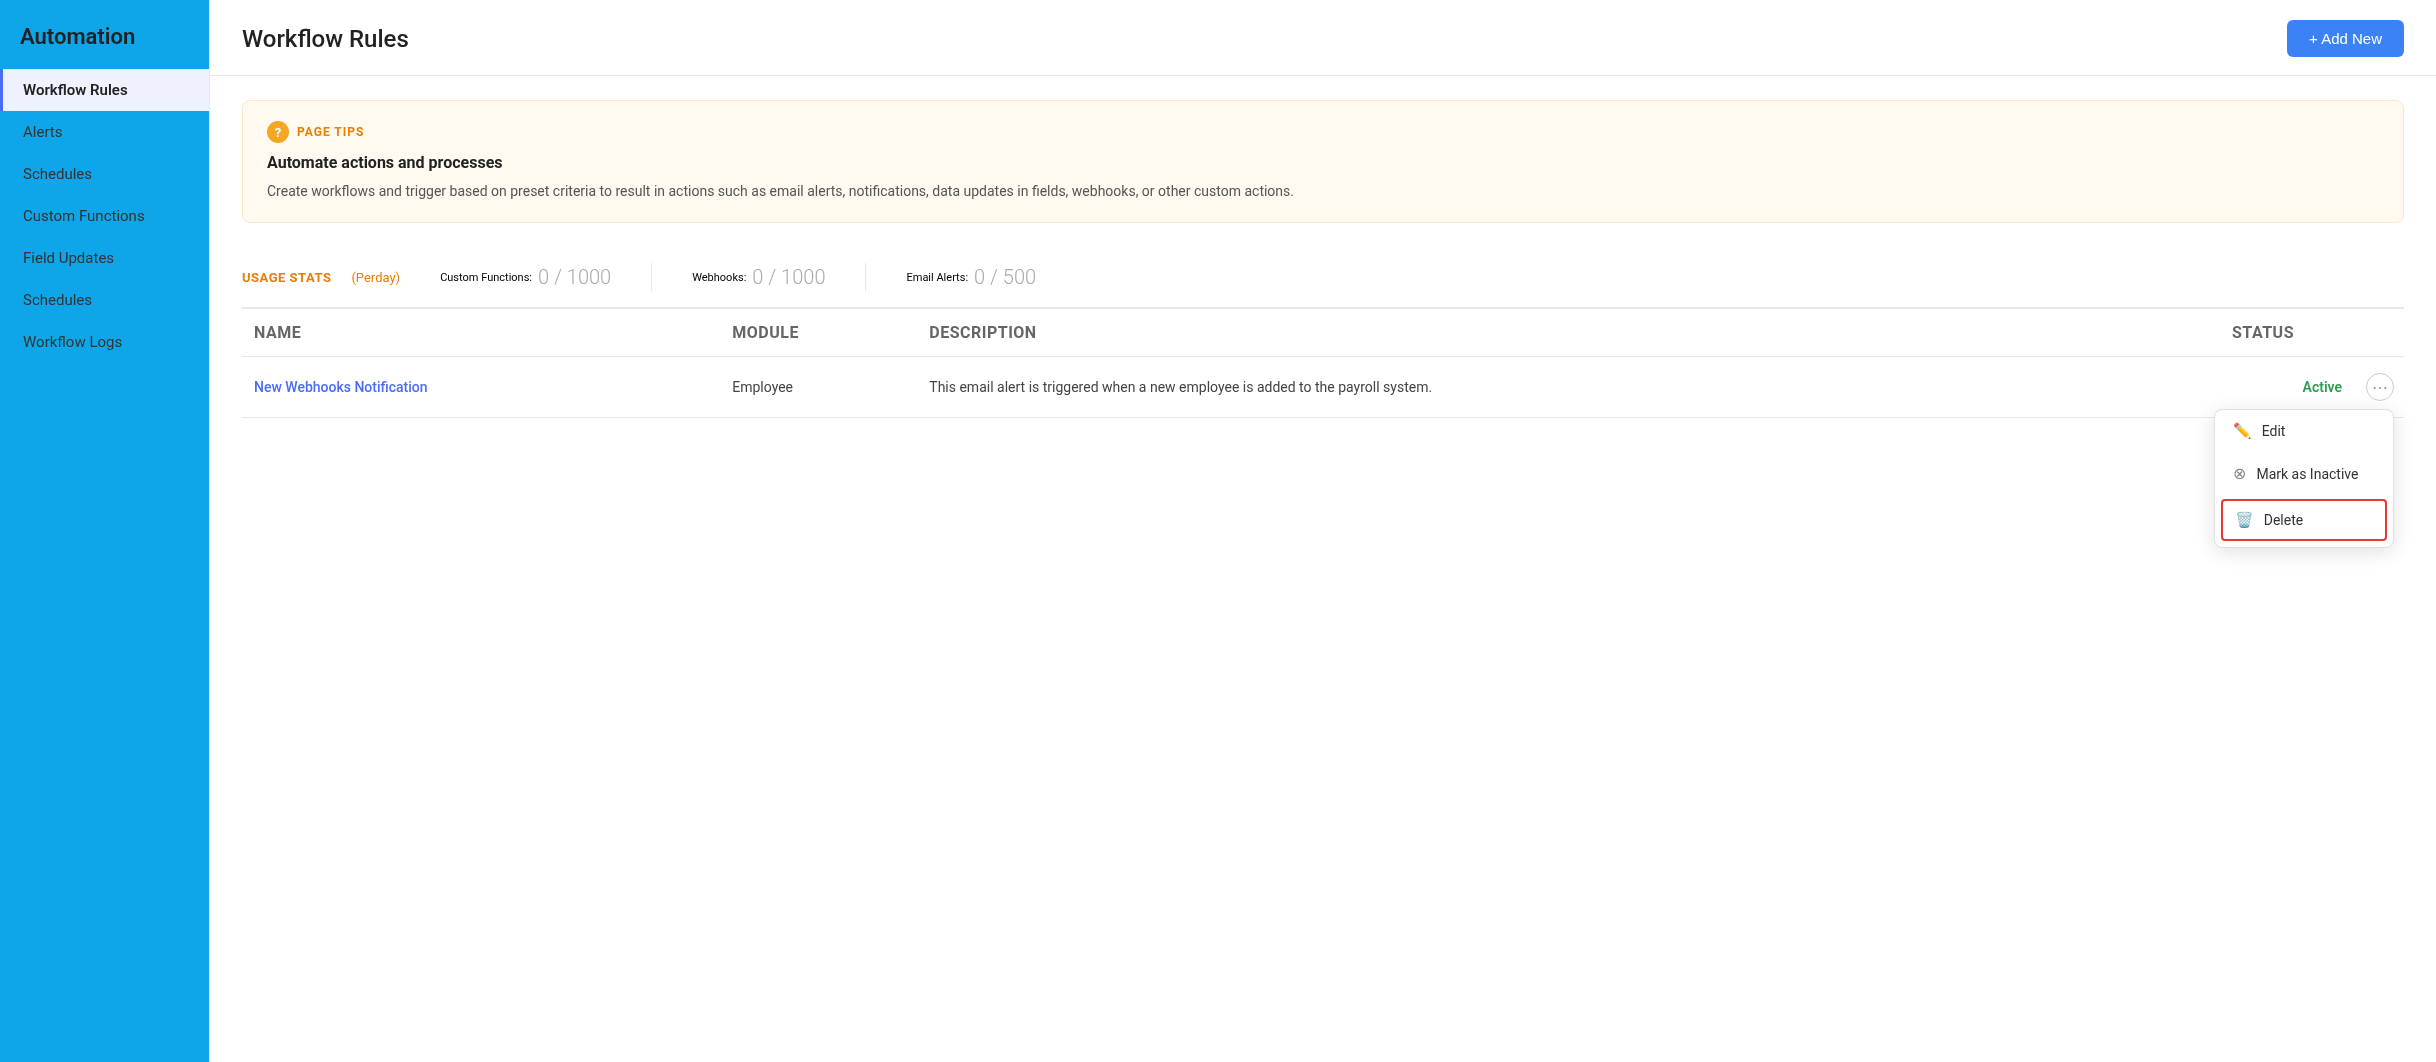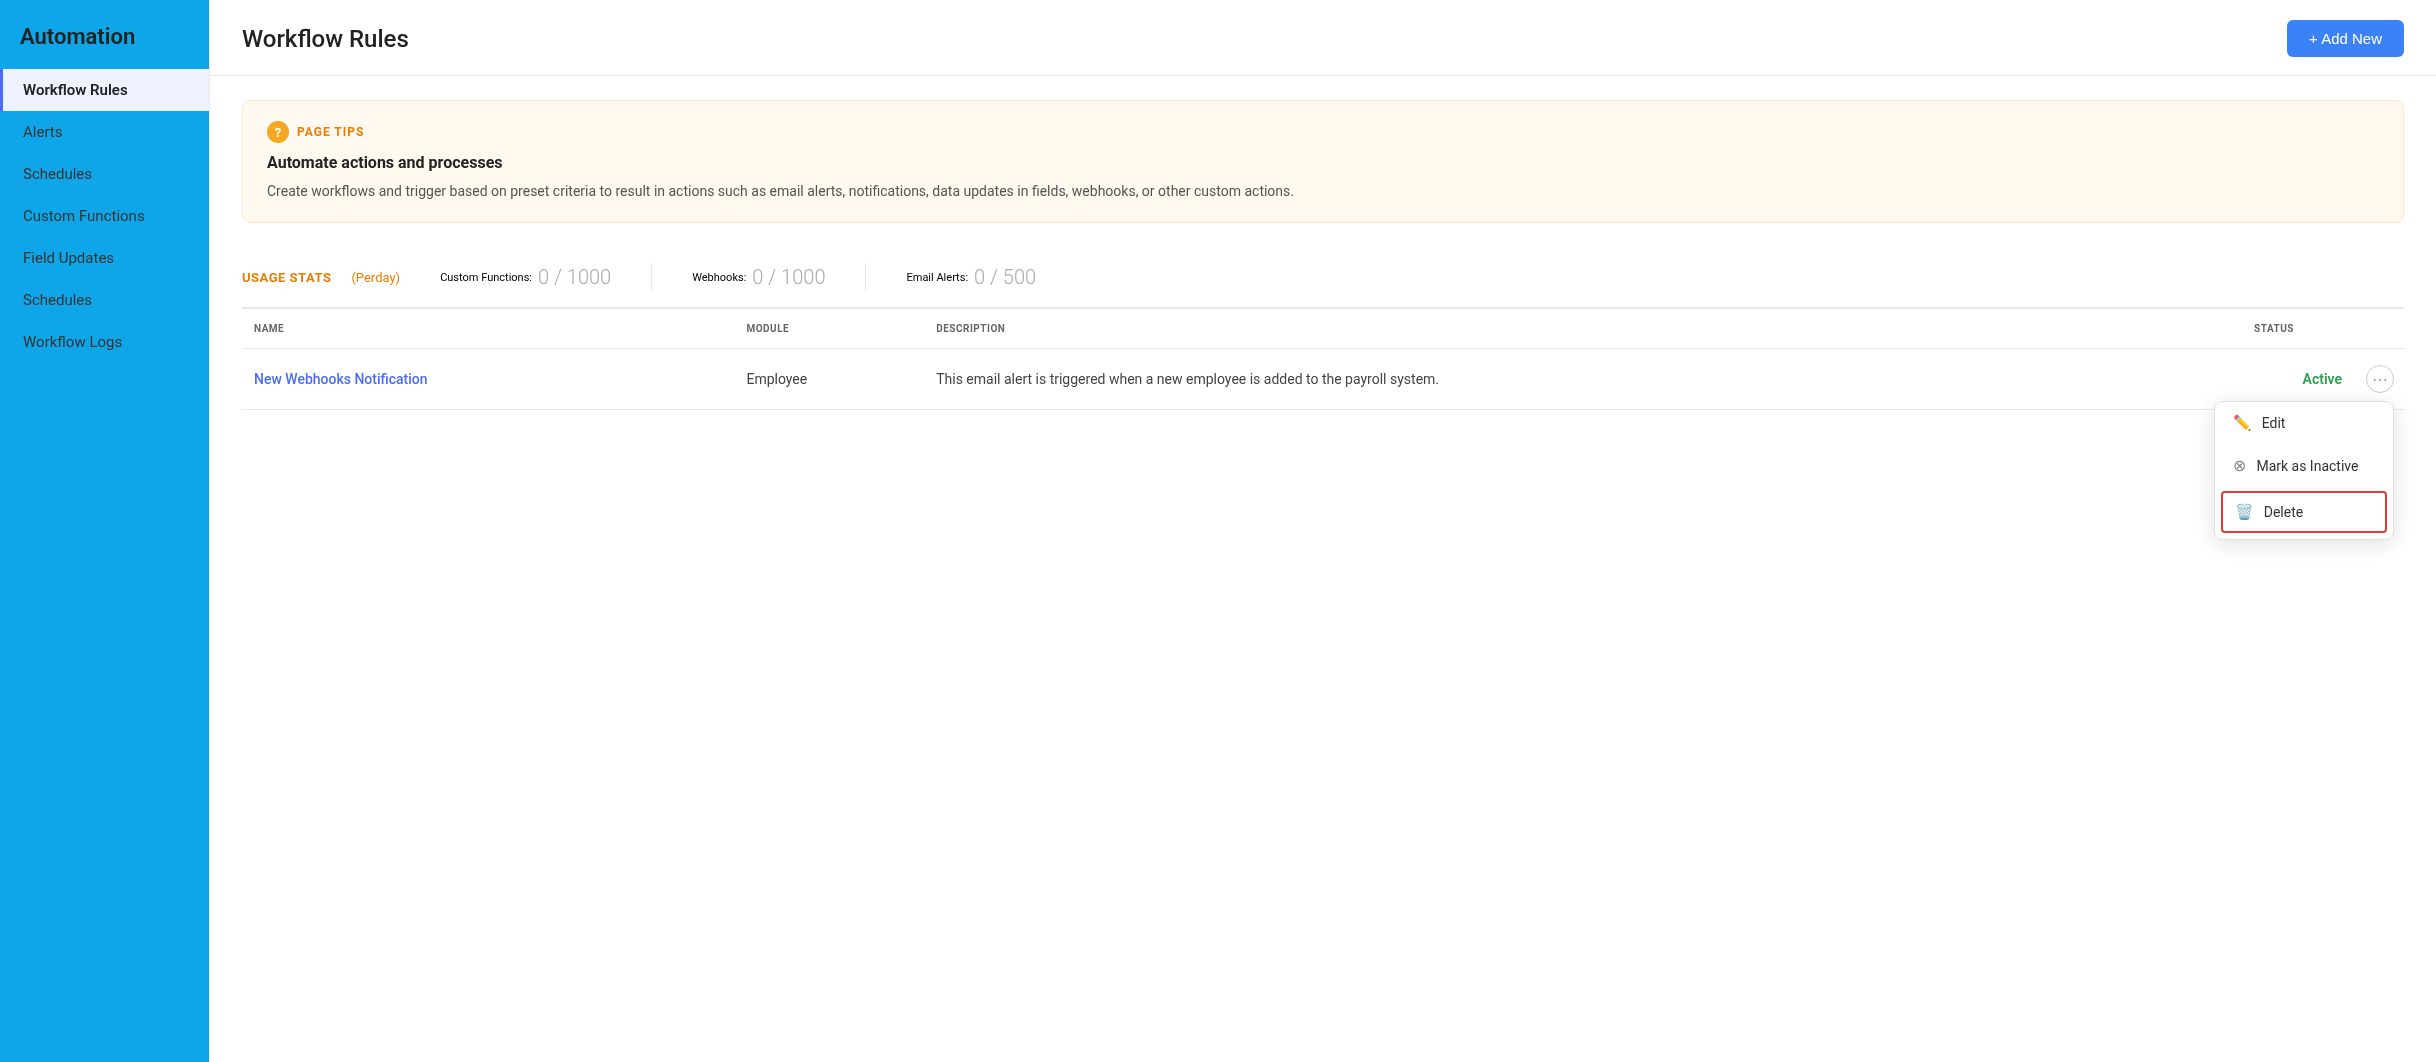--- a/index.html
+++ b/index.html
@@ -181,21 +181,21 @@
       border-collapse: collapse;
       margin-top: 0;
     }
     .table-header-row {
       border-bottom: 1px solid #e8e8e8;
       border-top: 1px solid #e8e8e8;
     }
     .table-header-row th {
       text-align: left;
       padding: 14px 12px;
-      font-size: 10px;
+      font-size: 16px;
       font-weight: 700;
       color: #666;
       letter-spacing: 0.5px;
       text-transform: uppercase;
       margin-top: 12px;
     }
     .table-row {
       border-bottom: 1px solid #e8e8e8;
       position: relative;
     }

